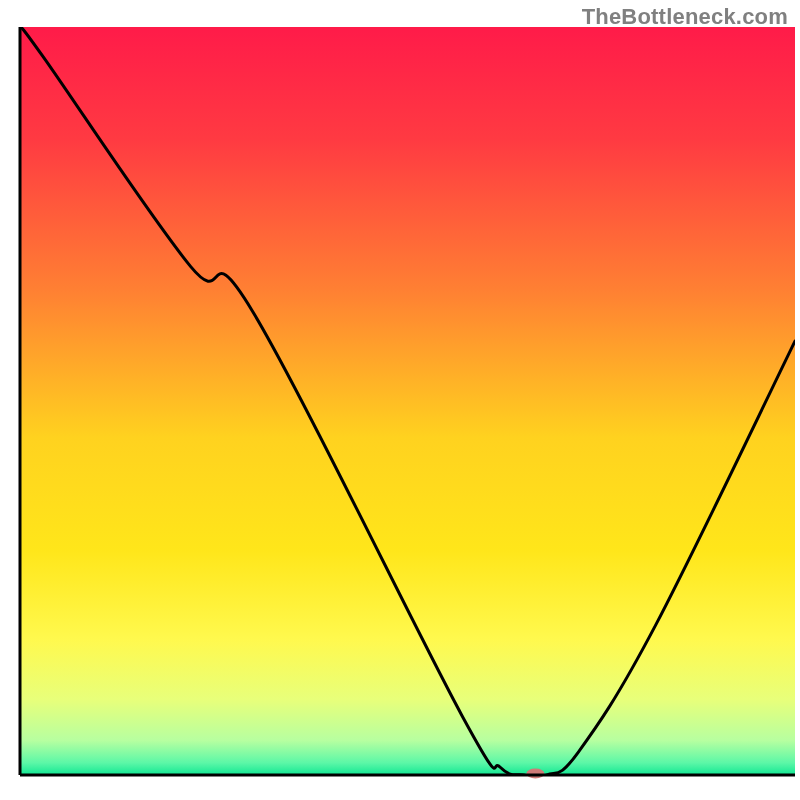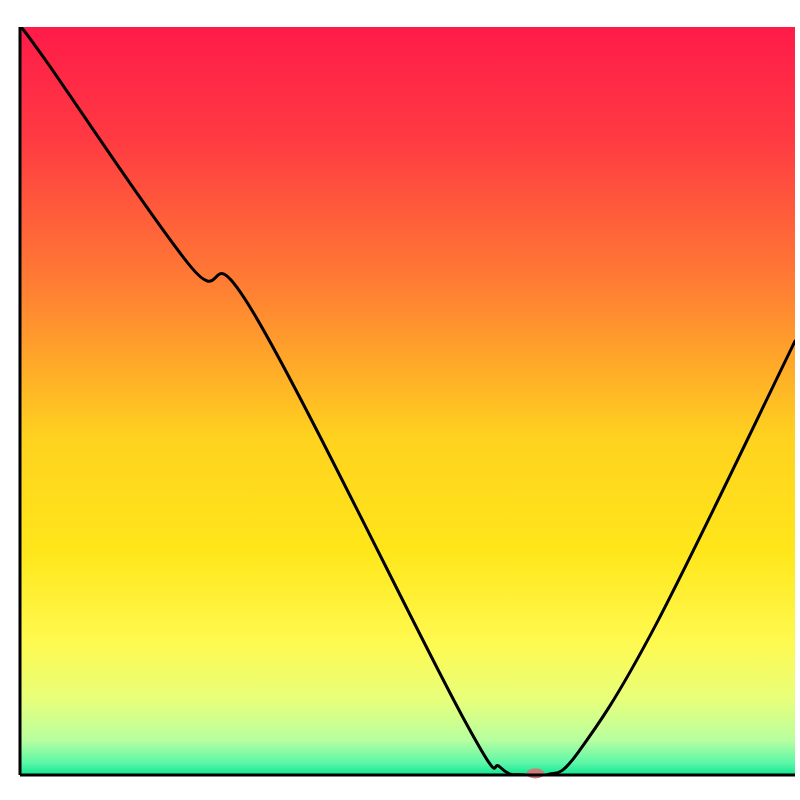--- a/index.html
+++ b/index.html
@@ -28,20 +28,21 @@
   svg.plot {
     position: absolute;
     left: 0;
     top: 0;
   }
 </style>
 </head>
 <body>
 
 <div class="wrap">
+  <div class="attribution">TheBottleneck.com</div>
 
   <svg class="plot" width="800" height="800" viewBox="0 0 800 800">
     <defs>
       <linearGradient id="bg-grad" x1="0" y1="0" x2="0" y2="1">
           <stop offset="0.00%" stop-color="#ff1b49"></stop>
           <stop offset="15.00%" stop-color="#ff3a42"></stop>
           <stop offset="35.00%" stop-color="#ff7f33"></stop>
           <stop offset="55.00%" stop-color="#ffd21f"></stop>
           <stop offset="70.00%" stop-color="#ffe61a"></stop>
           <stop offset="82.00%" stop-color="#fff94e"></stop>

